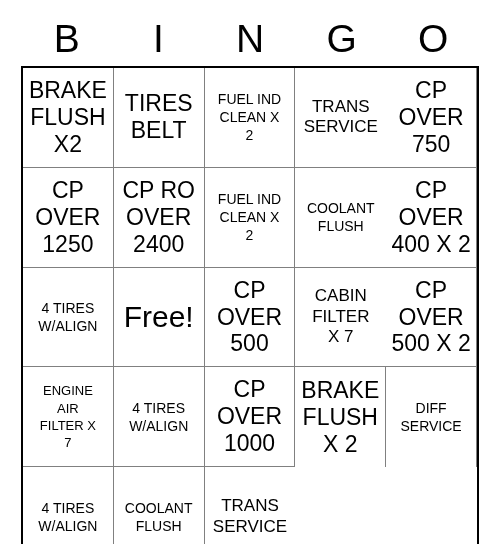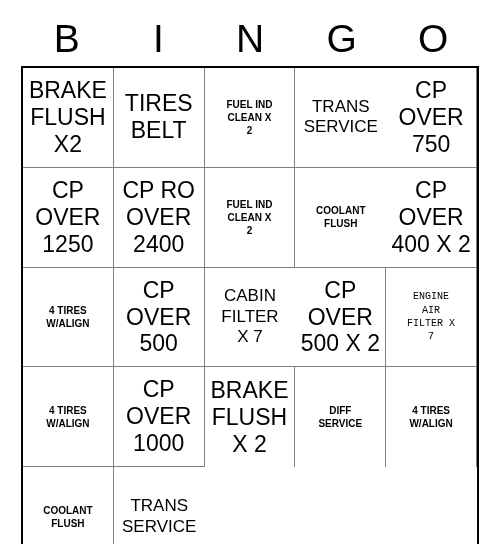--- a/index.html
+++ b/index.html
@@ -70,22 +70,22 @@
   .cell-text {
     display: block;
     width: 100%;
     white-space: pre-line;
     color: #000000;
   }
   
   .sz-xl .cell-text { font-size: 30px; line-height: 1.12; }
   .sz-lg .cell-text { font-size: 23px; line-height: 1.17; }
   .sz-md .cell-text { font-size: 17px; line-height: 1.22; }
-  .sz-sm .cell-text { font-size: 10px; line-height: 1.30; font-weight: bold; }
-  .sz-xs .cell-text { font-size: 10px; line-height: 1.33; font-family: Liberation Mono, monospace; }
+  .sz-sm .cell-text { font-size: 14px; line-height: 1.30; }
+  .sz-xs .cell-text { font-size: 13px; line-height: 1.33; }
 </style>
 </head>
 <body>
 
 <div id="card">
 
   <div id="bingo-header">
     <div class="header-letter">B</div>
     <div class="header-letter">I</div>
     <div class="header-letter">N</div>
@@ -138,20 +138,23 @@
       </div>
       <div class="cell sz-lg">
         <span class="cell-text">CP
 OVER
 400 X 2</span>
       </div>
       <div class="cell sz-sm">
         <span class="cell-text">4 TIRES
 W/ALIGN</span>
       </div>
+      <div class="cell sz-xl">
+        <span class="cell-text">Free!</span>
+      </div>
       <div class="cell sz-lg">
         <span class="cell-text">CP
 OVER
 500</span>
       </div>
       <div class="cell sz-md col-last">
         <span class="cell-text">CABIN
 FILTER
 X 7</span>
       </div>

